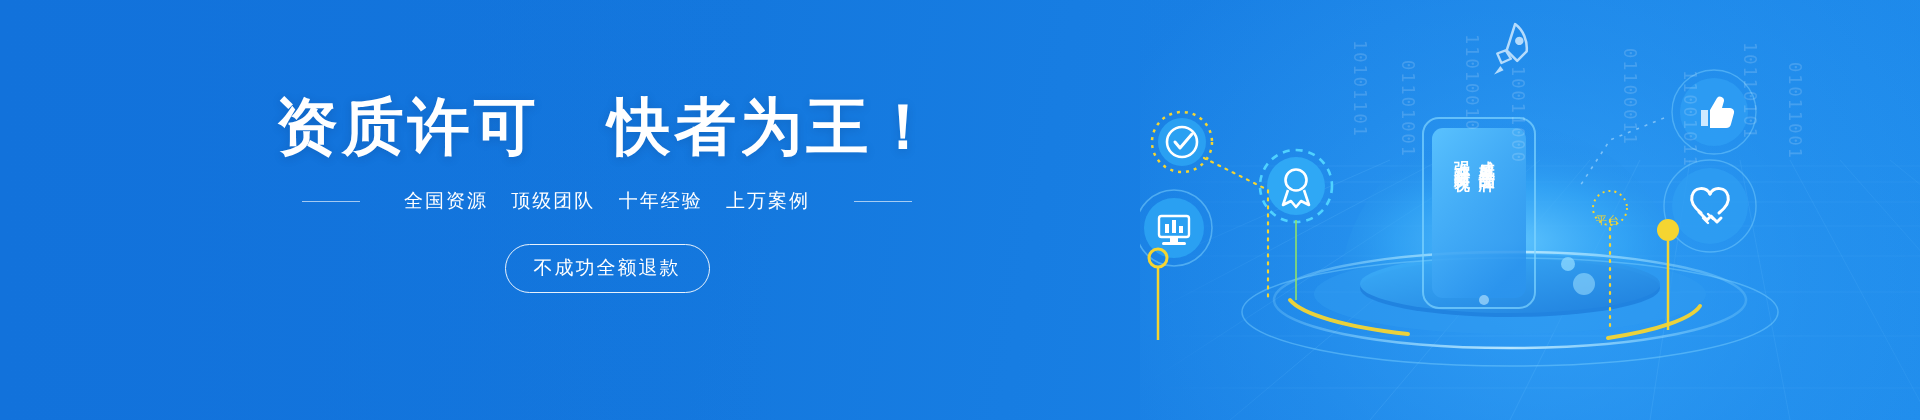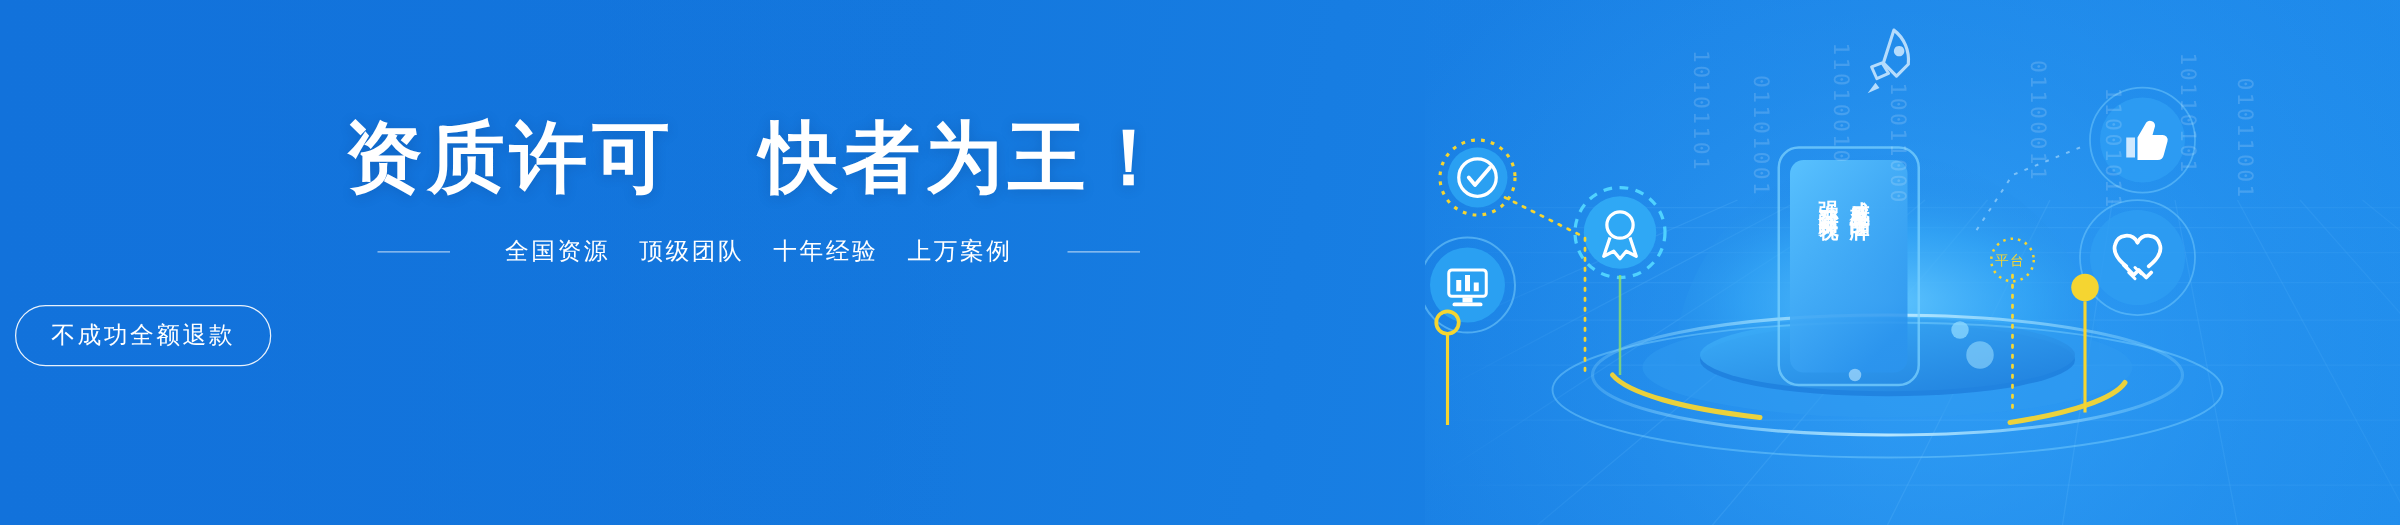--- a/index.html
+++ b/index.html
@@ -91,21 +91,21 @@
     color: #ffffff;
     letter-spacing: 2px;
     white-space: nowrap;
     font-weight: normal;
   }
   .subtitle span { margin: 0 8px; }
 
   .cta-row {
     margin-top: 30px;
     display: flex;
-    justify-content: flex-start;
+    justify-content: center;
   }
   .cta-button {
     display: inline-block;
     border: 1px solid rgba(255,255,255,.9);
     border-radius: 999px;
     padding: 10px 28px 11px;
     font-size: 19px;
     letter-spacing: 2px;
     color: #ffffff;
     background: transparent;
@@ -353,16 +353,16 @@
       </g>
     </svg>
 
     
     <div class="card-text" style="left:312px; top:148px;">
       <span class="card-col">成就里手品牌</span>
       <span class="card-col">强力登陆央视</span>
     </div>
 
     
-    <div class="platform-tag" style="left:456px; top:201px;">平台</div>
+    <div class="platform-tag" style="left:456px; top:213px;">平台</div>
   </div>
 
 </div>
 
 </body></html>

